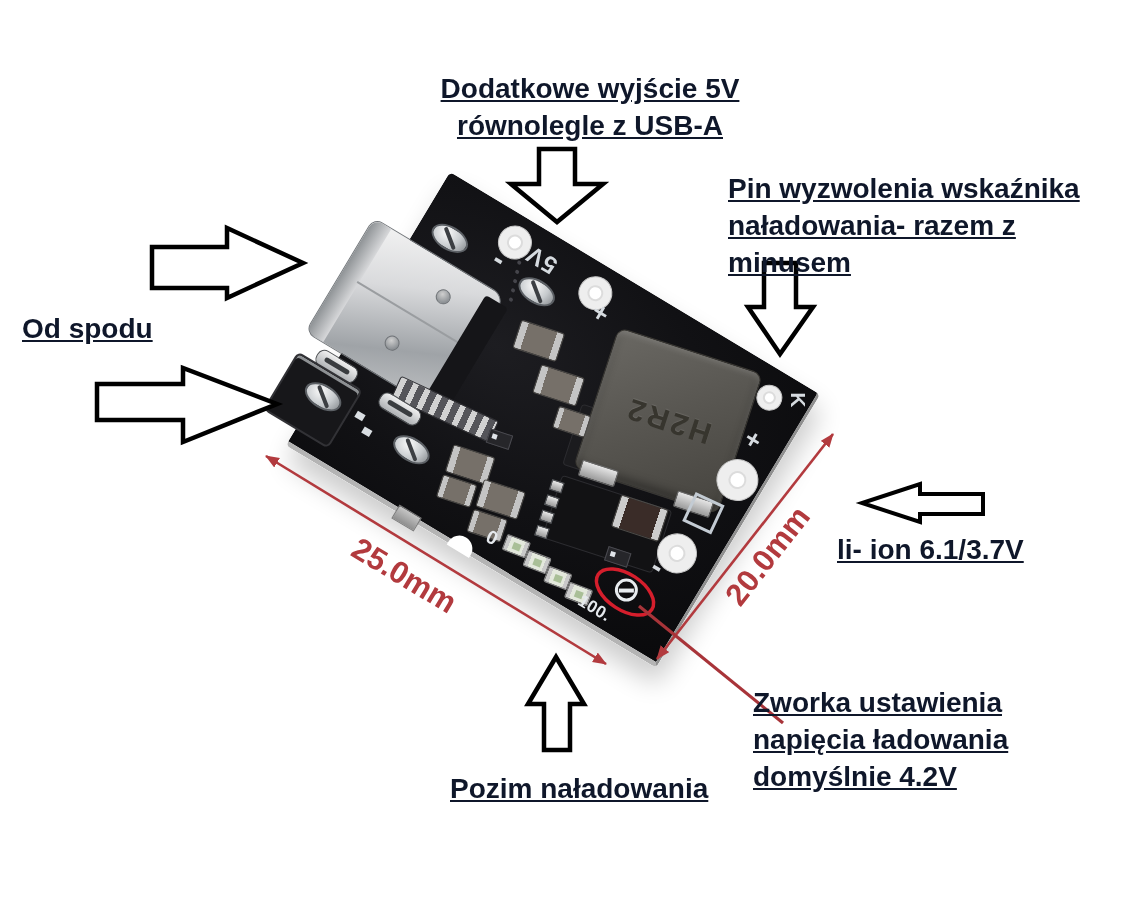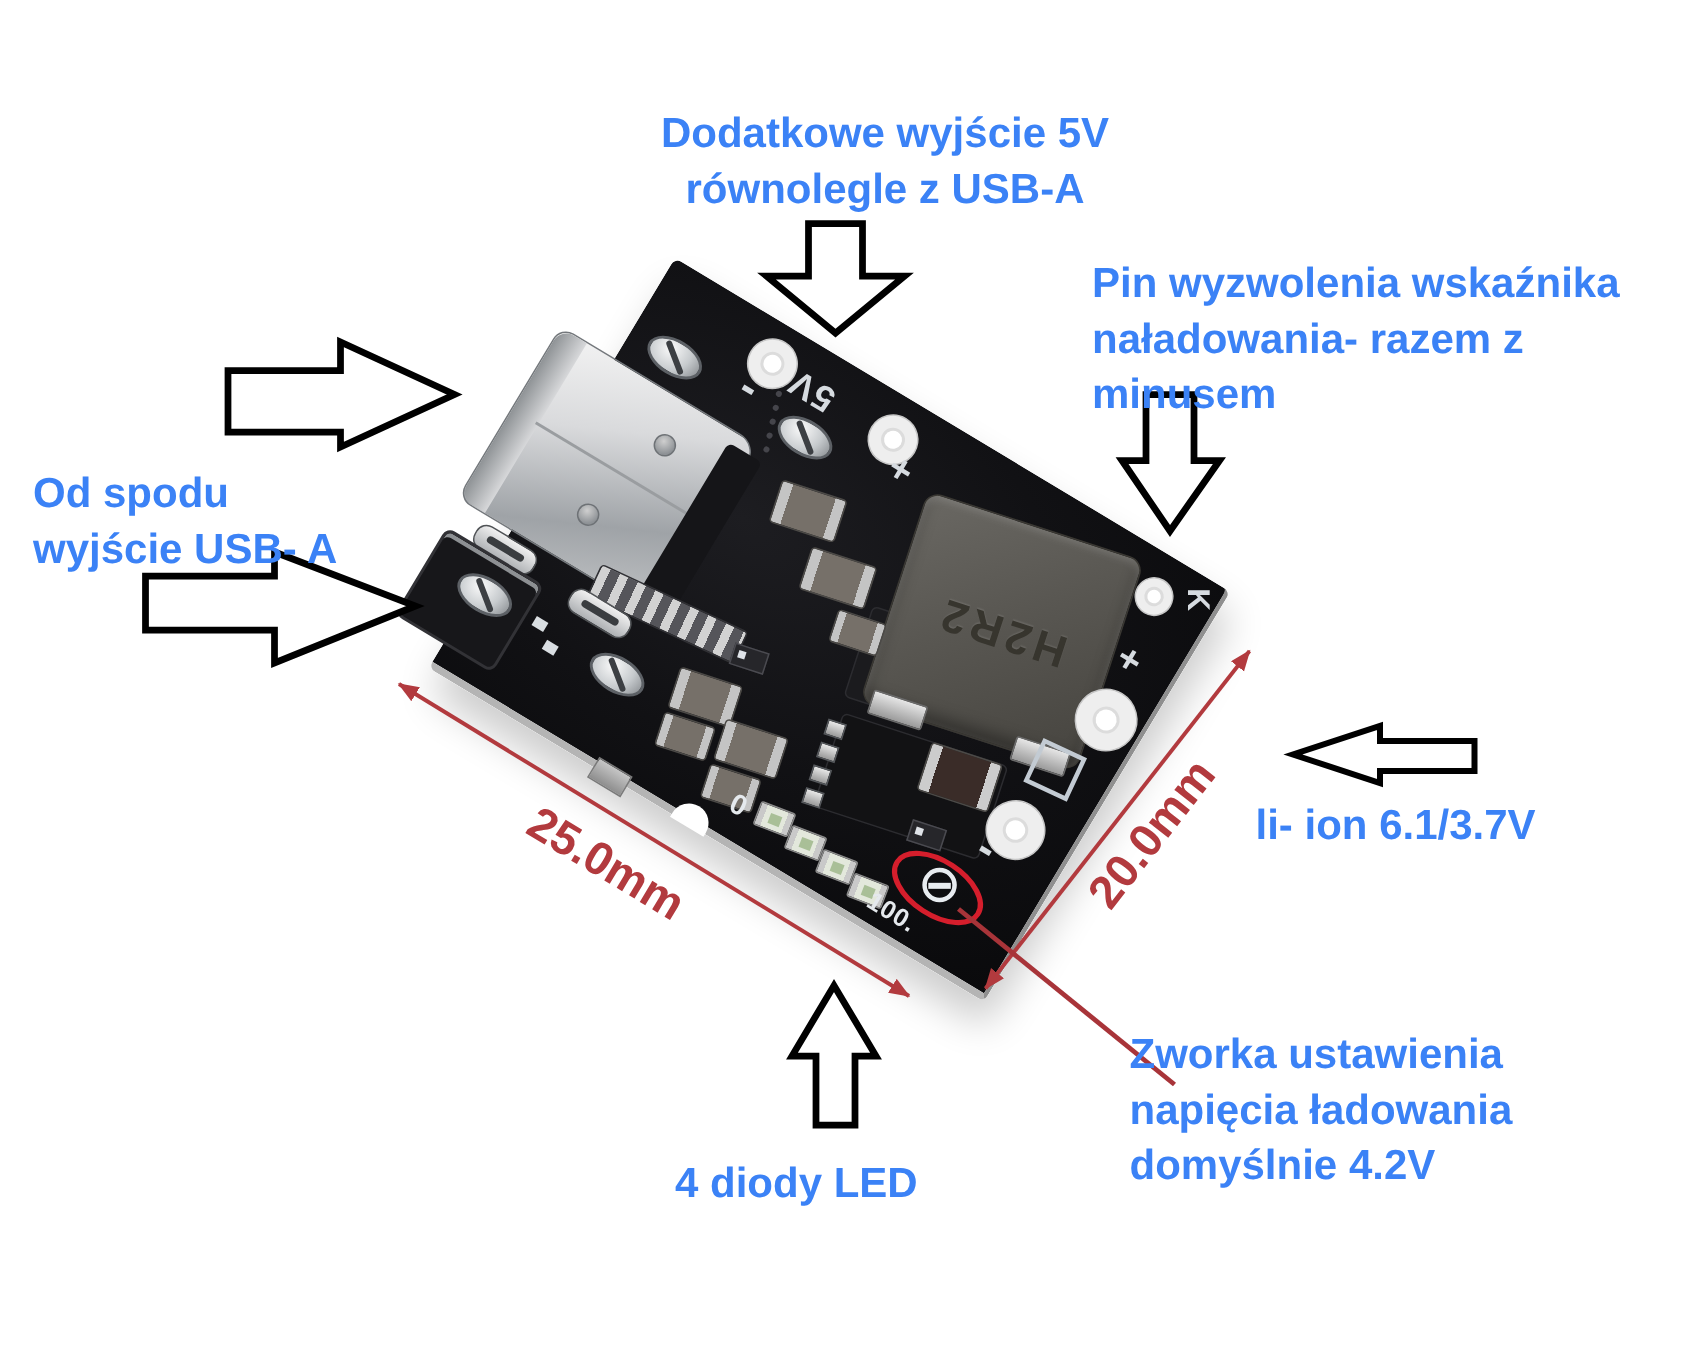--- a/index.html
+++ b/index.html
@@ -3,23 +3,24 @@
 <meta charset="utf-8">
 <style>
   html,body { margin:0; padding:0; background:#ffffff; }
   .canvas {
     position:relative; width:1138px; height:897px; overflow:hidden;
     background:#ffffff;
     font-family:"Liberation Sans", sans-serif;
   }
   
   .label {
-    position:absolute; color:#3b82f6;
+    position:absolute; color:#0f172a;
     font:700 28px/37px "Liberation Sans", sans-serif;
     white-space:nowrap;
+    text-decoration:underline;
   }
   .label.center { text-align:center; }
   
   .dimtext {
     position:absolute; color:#b23a3e;
     font:600 31px "Liberation Sans", sans-serif;
     white-space:nowrap; transform-origin:center;
   }
   #dim25 { left:404px; top:576px; transform:translate(-50%,-50%) rotate(31deg); }
   #dim20 { left:768px; top:556px; transform:translate(-50%,-50%) rotate(-52deg); }
@@ -240,33 +241,32 @@
   </div>
 
   <div class="label" style="left:728px; top:170px;">
     <div>Pin wyzwolenia wskaźnika</div>
     <div>naładowania- razem z</div>
     <div>minusem</div>
   </div>
 
   <div class="label" style="left:22px; top:310px;">
     <div>Od spodu</div>
-    <div>wyjście USB- A</div>
   </div>
 
   <div class="label" style="left:837px; top:531px;">
     <div>li- ion 6.1/3.7V</div>
   </div>
 
   <div class="label" style="left:753px; top:684px;">
     <div>Zworka ustawienia</div>
     <div>napięcia ładowania</div>
     <div>domyślnie 4.2V</div>
   </div>
 
   <div class="label" style="left:450px; top:770px;">
-    <div>4 diody LED</div>
+    <div>Pozim naładowania</div>
   </div>
 
   <div class="dimtext" id="dim25">25.0mm</div>
   <div class="dimtext" id="dim20">20.0mm</div>
 
 </div>
 
 </body></html>

